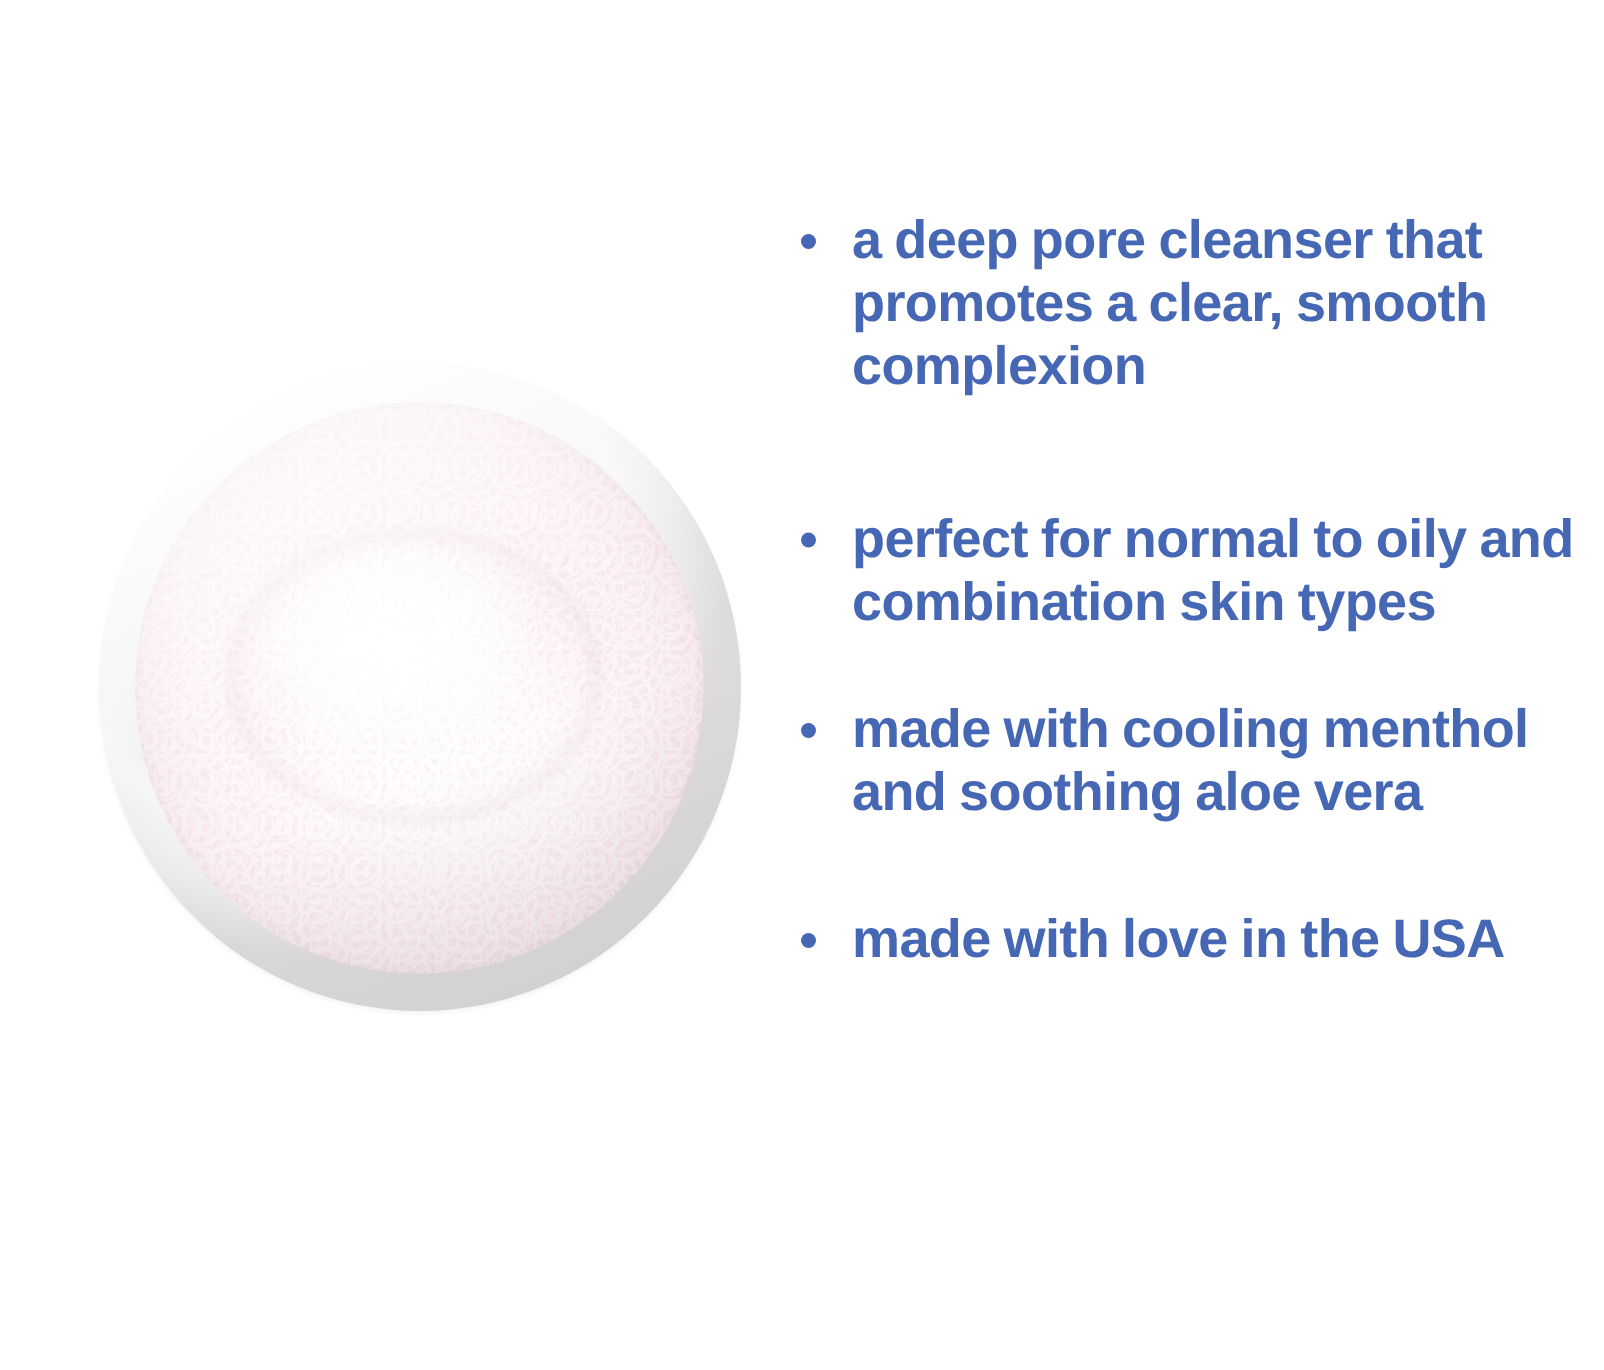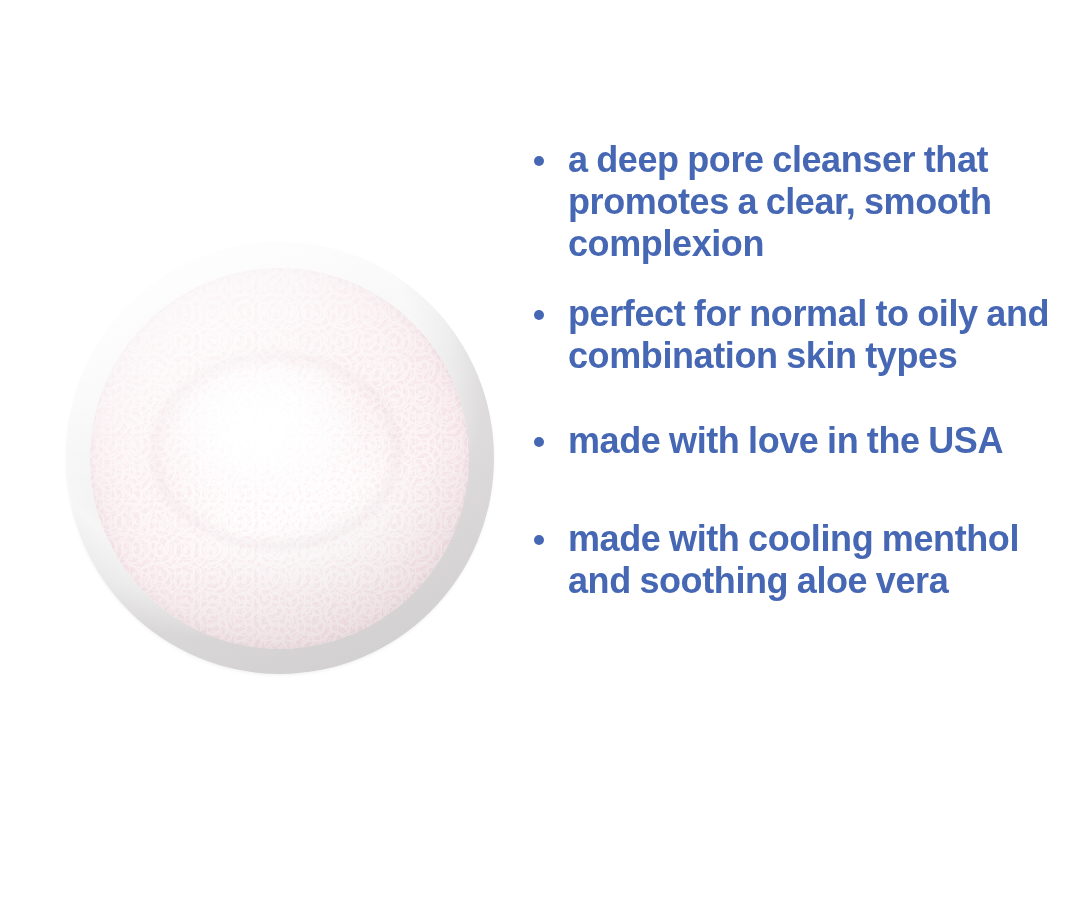--- a/index.html
+++ b/index.html
@@ -145,21 +145,21 @@
   .benefit-text {
     display: block;
     color: #4667B4;
     font-size: 36px;
     font-weight: bold;
     line-height: 42px;
     letter-spacing: -0.4px;
     word-spacing: -1px;
   }
   
-  #benefits-list .benefit-item:nth-child(1) { margin-bottom: 28px; }
+  #benefits-list .benefit-item:nth-child(1) { margin-bottom: 73px; }
   #benefits-list .benefit-item:nth-child(2) { margin-bottom: 43px; }
   #benefits-list .benefit-item:nth-child(3) { margin-bottom: 56px; }
 </style>
 </head>
 <body>
 
 <div id="page">
 
   <div id="product-image">
     <div class="jar-outer"></div>
@@ -176,21 +176,21 @@
     <li class="benefit-item">
       <span class="benefit-bullet"></span>
       <span class="benefit-text">a deep pore cleanser that promotes a clear, smooth complexion</span>
     </li>
     <li class="benefit-item">
       <span class="benefit-bullet"></span>
       <span class="benefit-text">perfect for normal to oily and combination skin types</span>
     </li>
     <li class="benefit-item">
       <span class="benefit-bullet"></span>
-      <span class="benefit-text">made with love in the USA</span>
+      <span class="benefit-text">made with cooling menthol and soothing aloe vera</span>
     </li>
     <li class="benefit-item">
       <span class="benefit-bullet"></span>
-      <span class="benefit-text">made with cooling menthol and soothing aloe vera</span>
+      <span class="benefit-text">made with love in the USA</span>
     </li>
   </ul>
 
 </div>
 
 </body></html>

